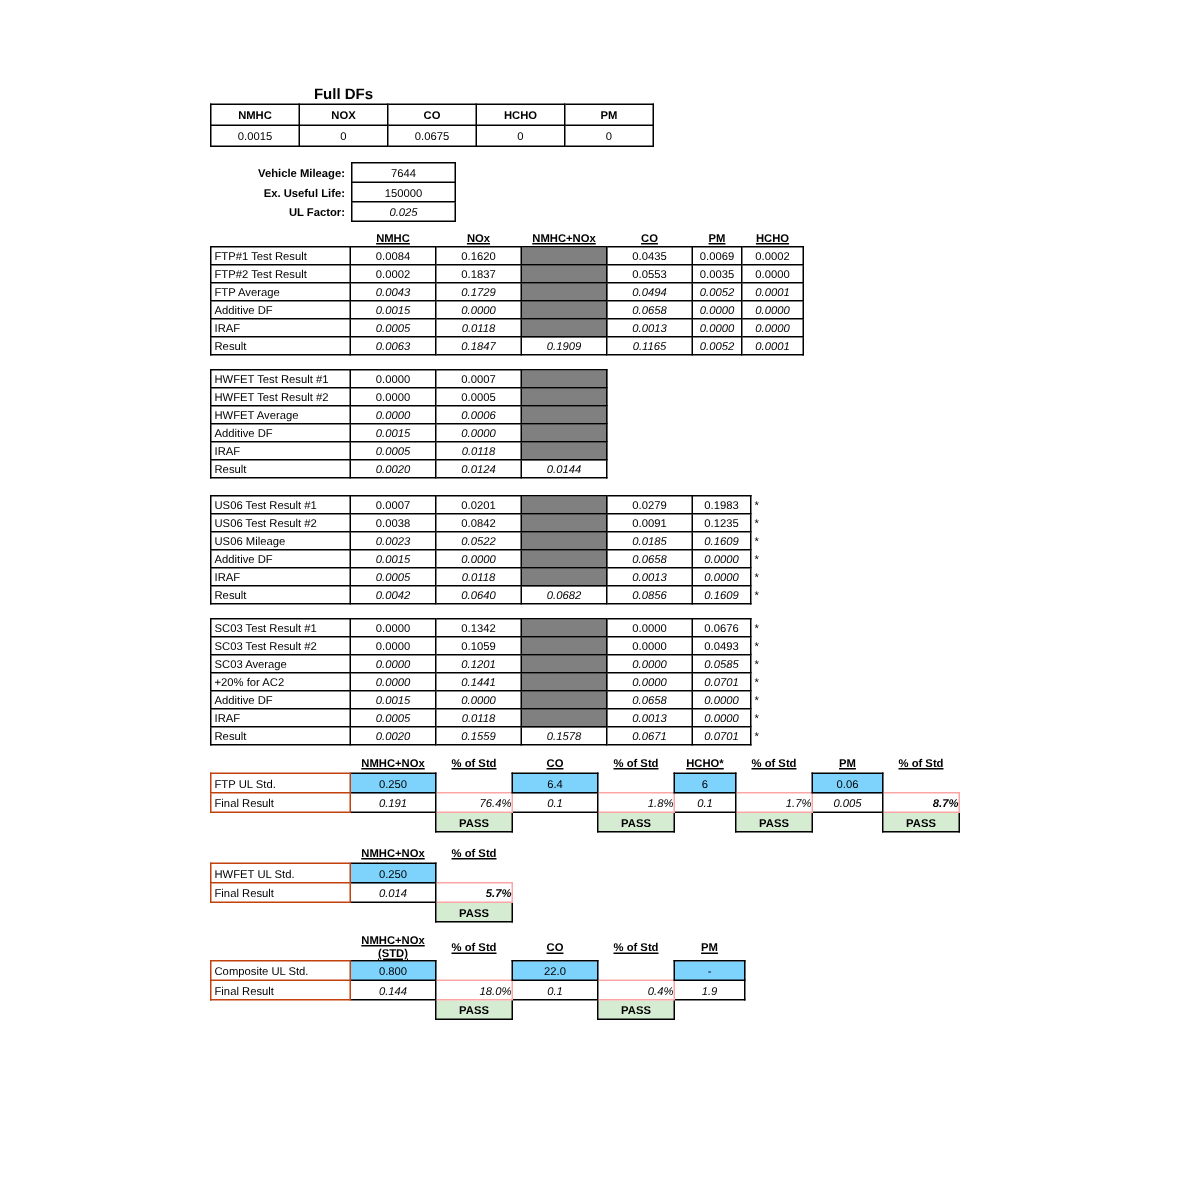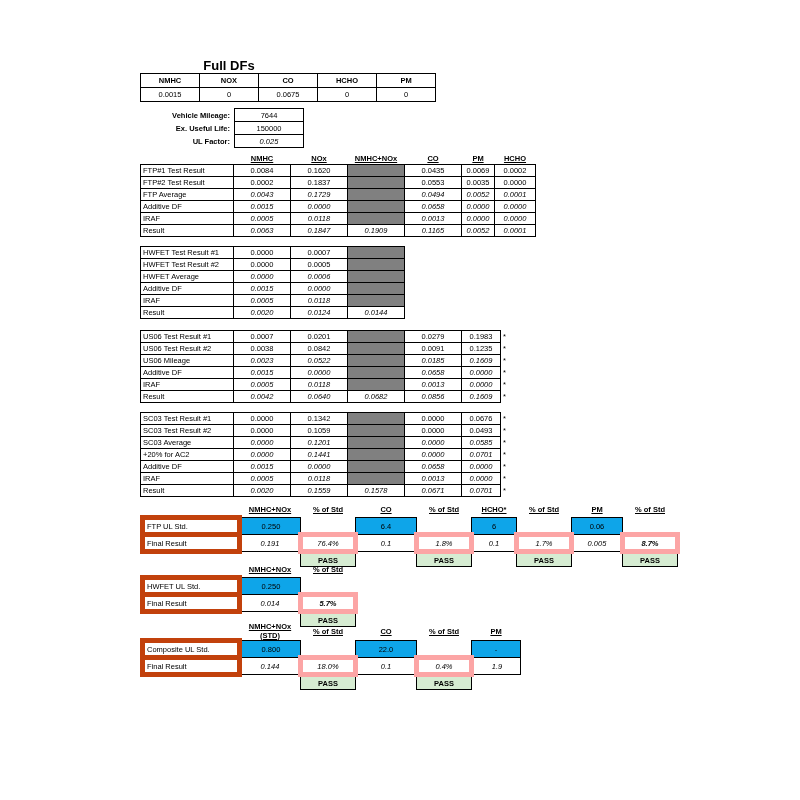--- a/index.html
+++ b/index.html
@@ -11,30 +11,30 @@
     color:#000;
     position:relative;
     overflow:hidden;
   }
   .sheet{position:absolute;left:0;top:0;width:800px;height:800px;}
   table{border-collapse:collapse;}
   td,th{padding:0;margin:0;font-weight:normal;}
   .bold{font-weight:bold;}
   .ital{font-style:italic;margin-left:12px;}
   .grey{background:#808080;}
-  .blue{background:#0ea5e9;}
+  .blue{background:#7dd3fc;}
   .green{background:#d6ecd2;}
 
   
   .blk{position:absolute;}
 
   
   #fullDF{left:140px;top:58px;}
   #fullDF td{border:1px solid #000;width:58px;height:13px;text-align:center;}
-  #fullDF .lbl{border:none;height:10px;font-size:13px;text-align:center;}
+  #fullDF .lbl{border:none;height:10px;font-size:10px;text-align:center;}
 
   
   #vehinfo{left:140px;top:108px;}
   #vehinfo td.name{border:none;text-align:right;font-weight:bold;padding-right:4px;width:90px;height:12px;}
   #vehinfo td.val{border:1px solid #000;text-align:center;width:68px;height:12px;}
 
   
   .mt{font-size:7.5px;}
   .mt td{height:11px;}
   .mt td.lab{border:1px solid #000;width:90px;padding-left:2px;text-align:left;}
@@ -43,23 +43,23 @@
   .colhdr td{border:none !important;font-weight:bold;text-decoration:underline;text-align:center;height:12px;}
 
   #t1{left:140px;top:152px;}
   #t2{left:140px;top:246px;}
   #t3{left:140px;top:330px;}
   #t4{left:140px;top:412px;}
 
   
   .st{font-size:7.5px;}
   .st td{height:12px;}
-  .st td.lab{border:5px solid #c2410c;width:90px;padding-left:2px;text-align:left;}
+  .st td.lab{border:1px solid #c2410c;width:90px;padding-left:2px;text-align:left;}
   .st td.num{border:1px solid #000;width:56px;text-align:center;}
-  .st td.pct{border:5px solid #fca5a5;width:50px;text-align:center;}
+  .st td.pct{border:1px solid #fca5a5;width:50px;text-align:right;}
   .st td.nbp{border:none;width:50px;text-align:center;}
   .sthdr td{border:none !important;font-weight:bold;text-decoration:underline;text-align:center;height:13px;}
   .passrow td{border:1px solid #000;text-align:center;font-weight:bold;height:12px;}
   .passrow td.empty{border:none;}
 
   #s1{left:140px;top:502px;}
   #s2{left:140px;top:562px;}
   #s3{left:140px;top:622px;}
 </style>
 </head>

